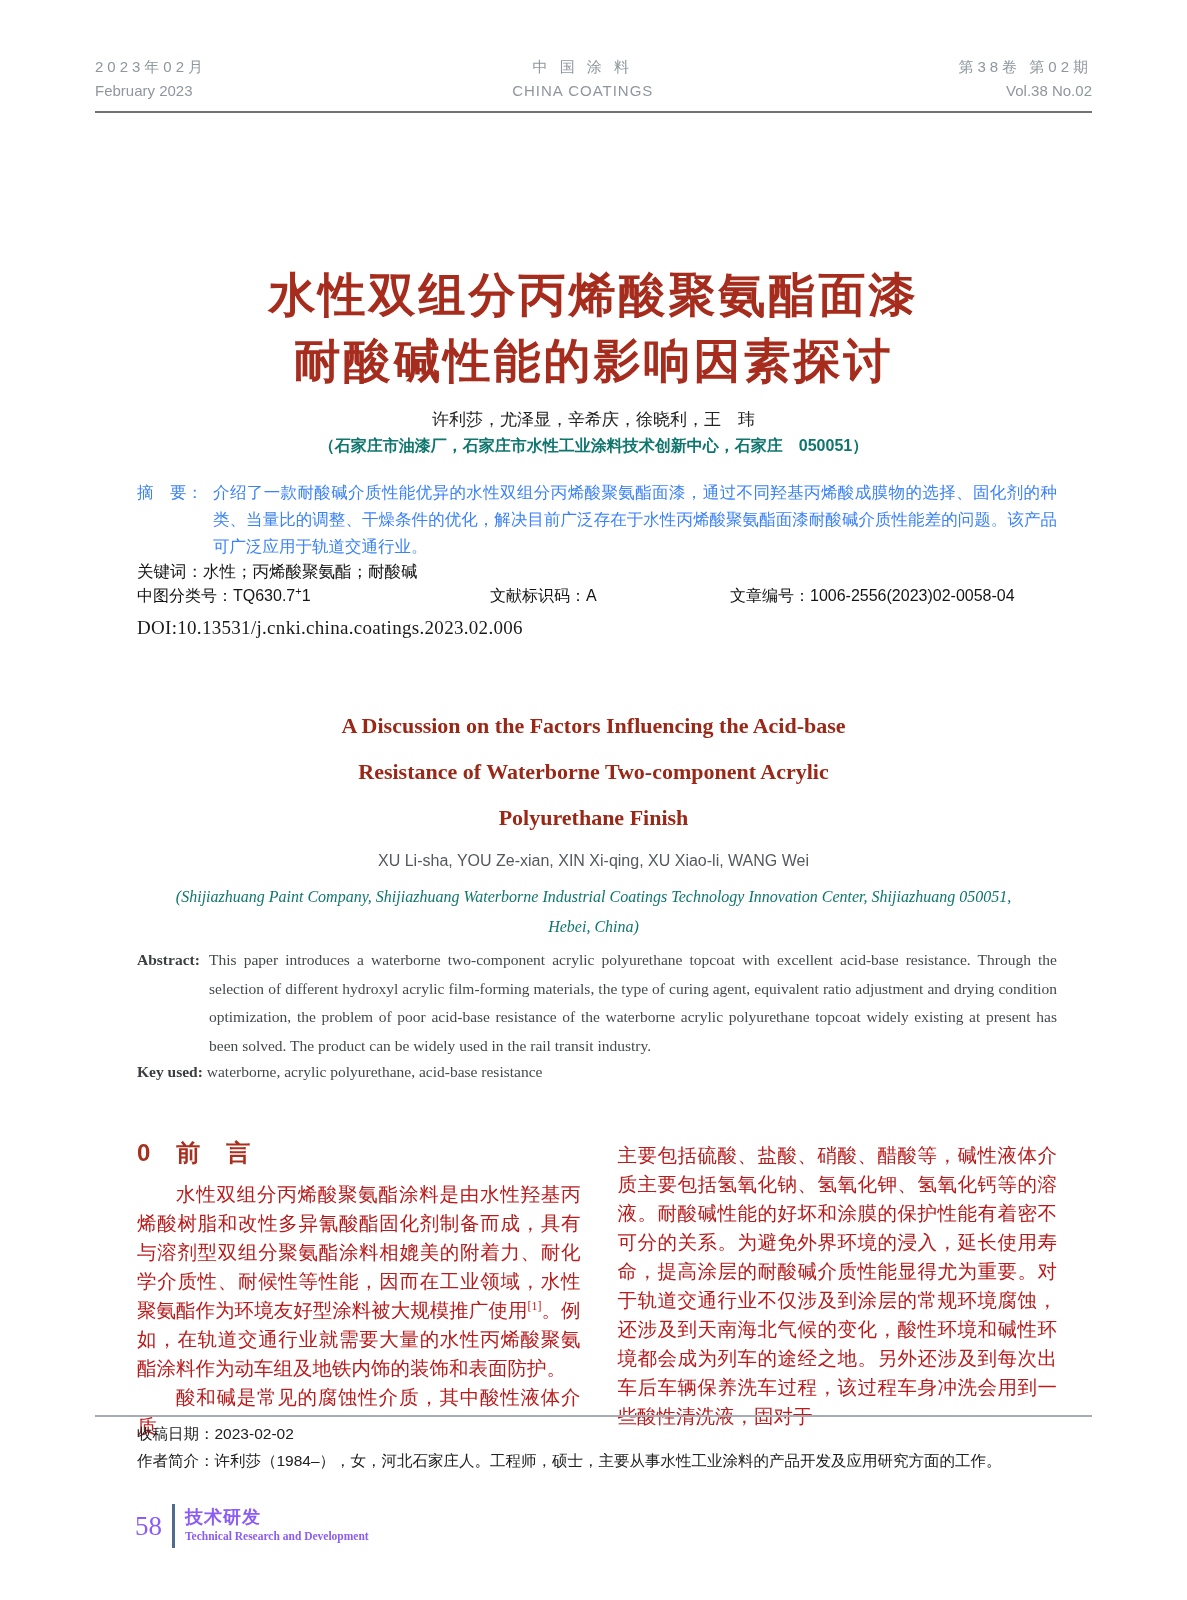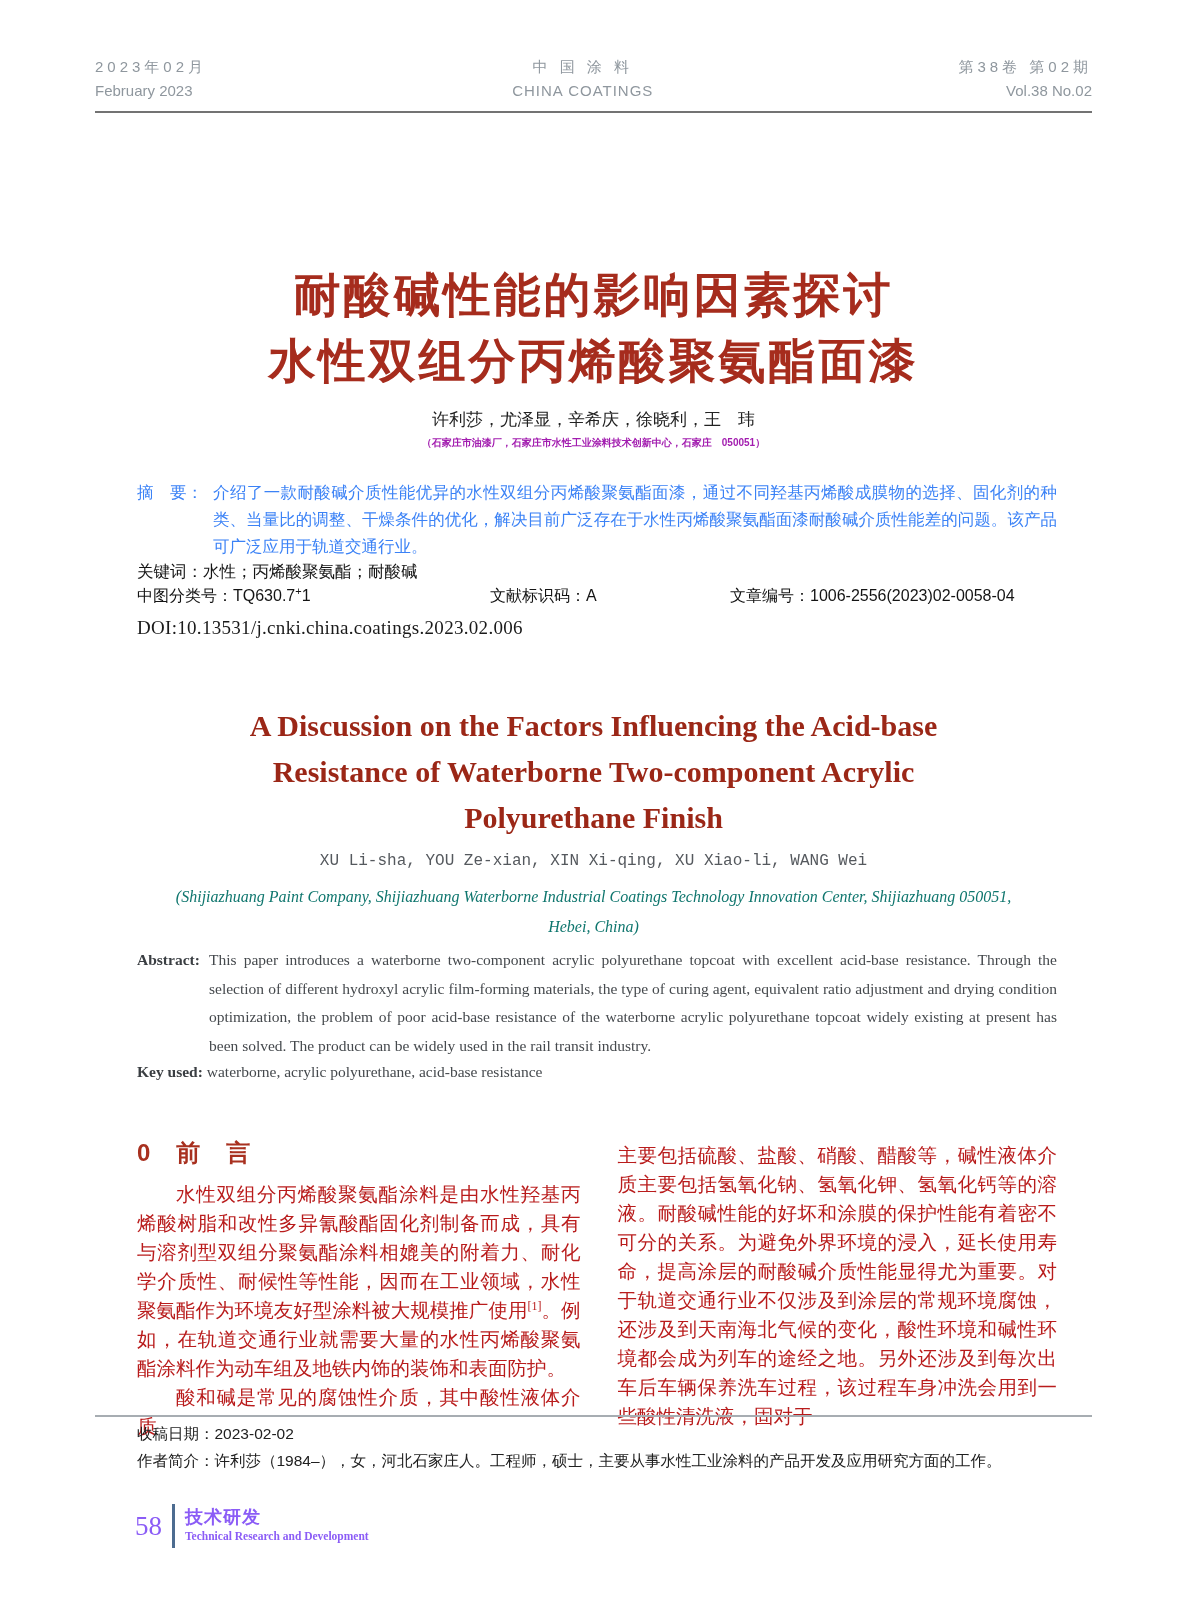--- a/index.html
+++ b/index.html
@@ -34,21 +34,21 @@
     font-size:47px; line-height:66px;
     letter-spacing:3px;
     font-family:"Liberation Sans", sans-serif;
   }
   .authors-cn {
     position:absolute; top:408px; left:0; width:100%;
     text-align:center; font-size:17px; color:#222;
   }
   .affil-cn {
     position:absolute; top:436px; left:0; width:100%;
-    text-align:center; font-size:10px; color:#a21caf; font-weight:bold;
+    text-align:center; font-size:16px; color:#0f766e; font-weight:bold;
   }
   
   .abs-cn {
     position:absolute; top:479px; left:137px; width:920px;
     font-size:16.5px; line-height:27px; color:#3b82f6;
     text-align:justify;
     position:absolute;
   }
   .hang { position:relative; padding-left:76px; }
   .hang .hang-label { position:absolute; left:0; top:0; white-space:nowrap; }
@@ -69,25 +69,25 @@
     position:absolute; top:617px; left:137px;
     font-family:"Liberation Serif", serif;
     font-size:19px; color:#1a1a1a; letter-spacing:0.3px;
   }
   
   .title-en {
     position:absolute; top:703px; left:0; width:100%;
     text-align:center;
     color:#9b2717; font-weight:bold;
     font-family:"Liberation Serif", serif;
-    font-size:30px; line-height:46px;
+    font-size:22px; line-height:46px;
   }
   .authors-en {
     position:absolute; top:852px; left:0; width:100%;
-    text-align:center; font-size:16px; color:#55595e;font-family:Liberation Mono, monospace;
+    text-align:center; font-size:16px; color:#55595e;
   }
   .affil-en {
     position:absolute; top:882px; left:0; width:100%;
     text-align:center;
     font-family:"Liberation Serif", serif; font-style:italic;
     font-size:16px; line-height:30px; color:#0f766e;
   }
   
   .abs-en {
     position:absolute; top:946px; left:137px; width:920px;
@@ -176,22 +176,22 @@
       <div class="cn">中 国 涂 料</div>
       <div>CHINA COATINGS</div>
     </div>
     <div class="hcol h-right">
       <div class="cn">第38卷 第02期</div>
       <div>Vol.38  No.02</div>
     </div>
   </div>
 
   <div class="title-cn">
+    <div>水性双组分丙烯酸聚氨酯面漆</div>
     <div>耐酸碱性能的影响因素探讨</div>
-    <div>水性双组分丙烯酸聚氨酯面漆</div>
   </div>
 
   <div class="authors-cn">许利莎，尤泽显，辛希庆，徐晓利，王　玮</div>
   <div class="affil-cn">（石家庄市油漆厂，石家庄市水性工业涂料技术创新中心，石家庄　050051）</div>
 
   <div class="abs-cn">
     <div class="hang">
       <span class="hang-label">摘　要：</span>
       <span>介绍了一款耐酸碱介质性能优异的水性双组分丙烯酸聚氨酯面漆，通过不同羟基丙烯酸成膜物的选择、固化剂的种类、当量比的调整、干燥条件的优化，解决目前广泛存在于水性丙烯酸聚氨酯面漆耐酸碱介质性能差的问题。该产品可广泛应用于轨道交通行业。</span>
     </div>

